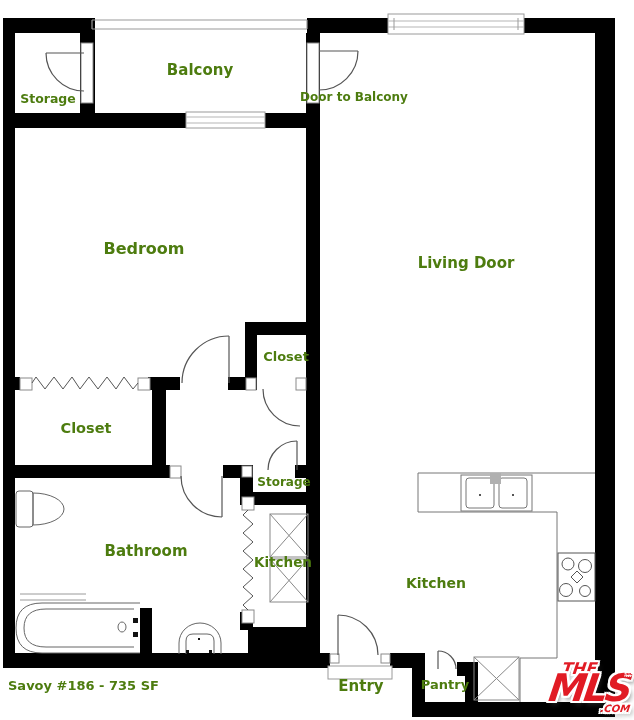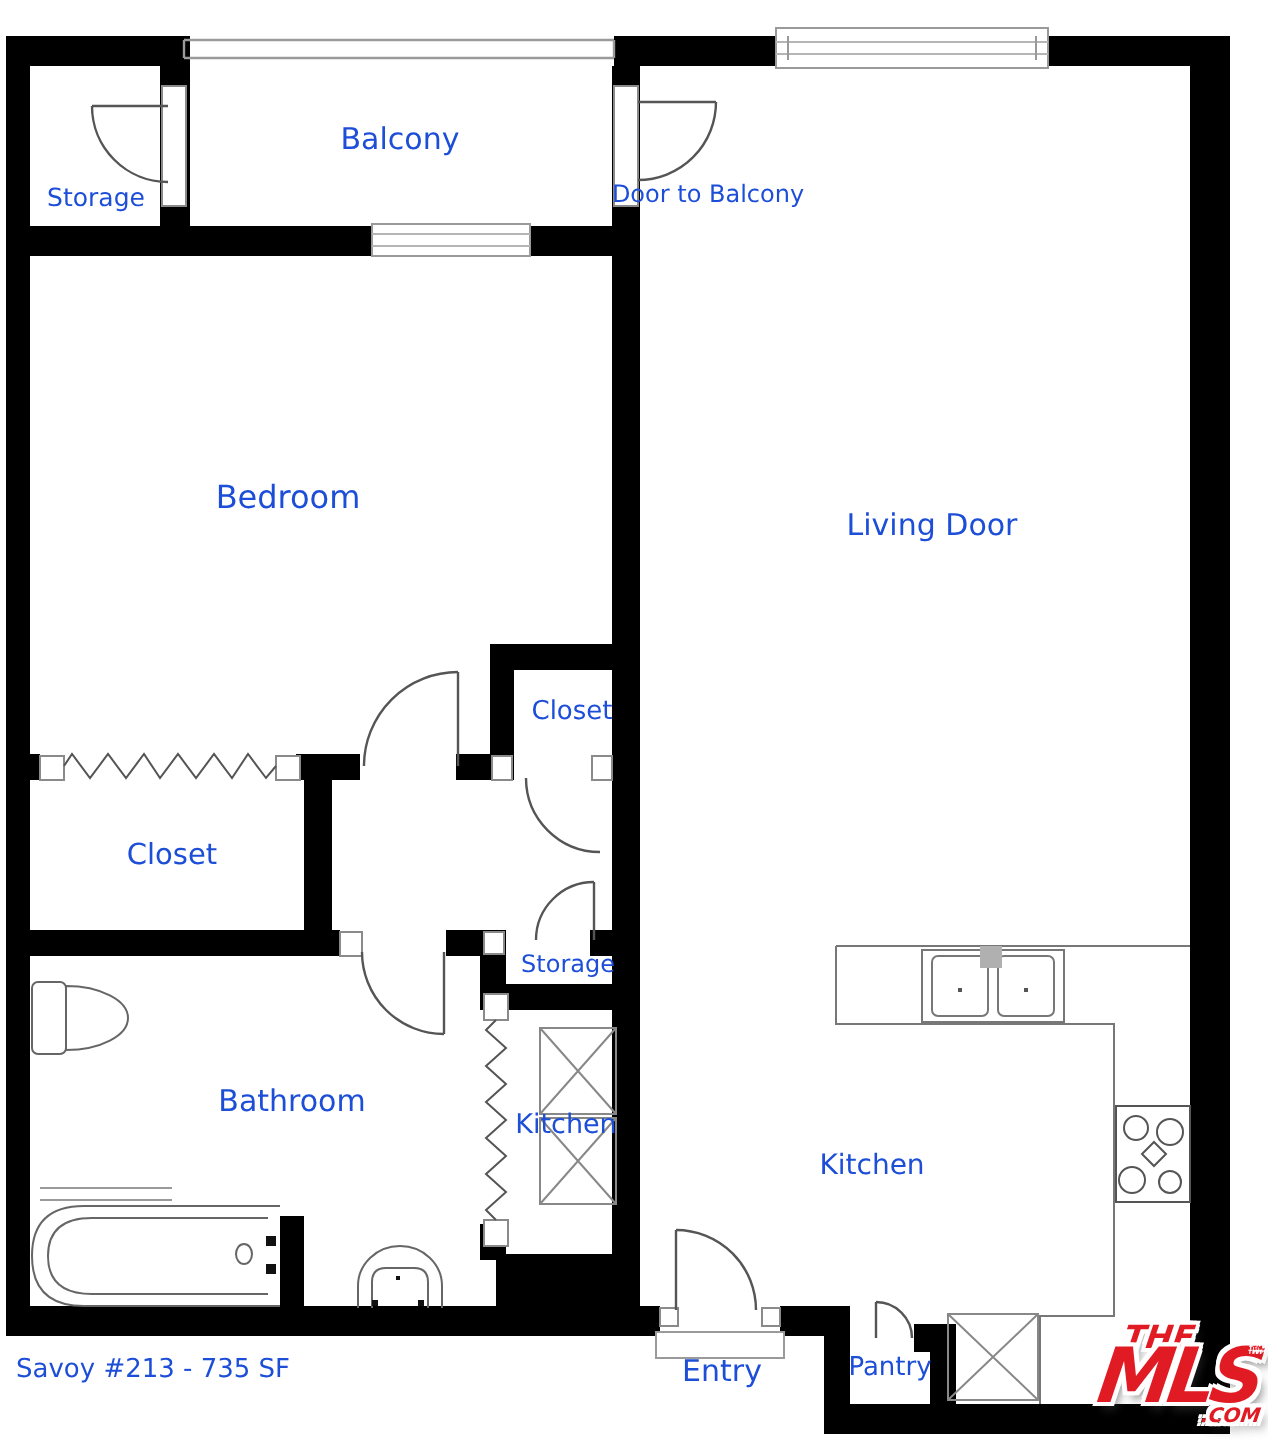--- a/index.html
+++ b/index.html
@@ -1,20 +1,20 @@
 <!DOCTYPE html>
 <html><head>
 <meta charset="utf-8">
 <style>
   html,body{margin:0;padding:0;background:#fff;}
   #stage{position:relative;width:634px;height:720px;background:#ffffff;overflow:hidden;
          font-family:"DejaVu Sans","Liberation Sans",sans-serif;}
   #plan-svg{position:absolute;left:0;top:0;}
   .lbl{position:absolute;transform:translate(-50%,-50%);white-space:nowrap;
-       color:#1d4ed8;font-size:13px;line-height:1;}
+       color:#4d7c0f;font-size:13px;line-height:1;font-weight:bold;}
   .lbl-left{transform:translate(0,-50%);}
   
   #mls-logo{position:absolute;left:548px;top:650px;width:86px;height:68px;
             transform:skewX(-8deg);color:#e11b24;font-weight:bold;}
   #mls-logo .glow{text-shadow:-2px -2px 0 #fff,2px -2px 0 #fff,-2px 2px 0 #fff,2px 2px 0 #fff,
                   0 -2px 0 #fff,0 2px 0 #fff,-2px 0 0 #fff,2px 0 0 #fff,3px 4px 5px rgba(60,60,60,.55);}
   #logo-the{position:absolute;left:12px;top:9px;font-size:16px;letter-spacing:0px;font-style:italic;}
   #logo-mls{position:absolute;left:2px;top:16px;font-size:38px;font-style:italic;letter-spacing:-3px;}
   #logo-tm{position:absolute;left:76px;top:22px;font-size:7px;}
   #logo-com{position:absolute;left:56px;top:53px;font-size:10px;font-style:italic;letter-spacing:0px;}
@@ -212,21 +212,21 @@
     <div class="lbl" style="left:144px;top:249px;font-size:16px">Bedroom</div>
     <div class="lbl" style="left:466px;top:263px;font-size:15px">Living Door</div>
     <div class="lbl" style="left:286px;top:356px;font-size:13px">Closet</div>
     <div class="lbl" style="left:86px;top:428px;font-size:14.5px">Closet</div>
     <div class="lbl" style="left:284px;top:482px;font-size:12px">Storage</div>
     <div class="lbl" style="left:146px;top:551px;font-size:15px">Bathroom</div>
     <div class="lbl" style="left:283px;top:563px;font-size:13.5px">Kitchen</div>
     <div class="lbl" style="left:436px;top:583px;font-size:14px">Kitchen</div>
     <div class="lbl" style="left:361px;top:686px;font-size:15px">Entry</div>
     <div class="lbl" style="left:445px;top:684px;font-size:13px">Pantry</div>
-    <div class="lbl lbl-left" style="left:8px;top:685px;font-size:13px">Savoy #213 - 735 SF</div>
+    <div class="lbl lbl-left" style="left:8px;top:685px;font-size:13px">Savoy #186 - 735 SF</div>
   </div>
 
   <div id="mls-logo">
     <span id="logo-the" class="glow">THE</span>
     <span id="logo-mls" class="glow">MLS</span>
     <span id="logo-tm" class="glow">™</span>
     <span id="logo-com" class="glow">.COM</span>
   </div>
 
 </div>

